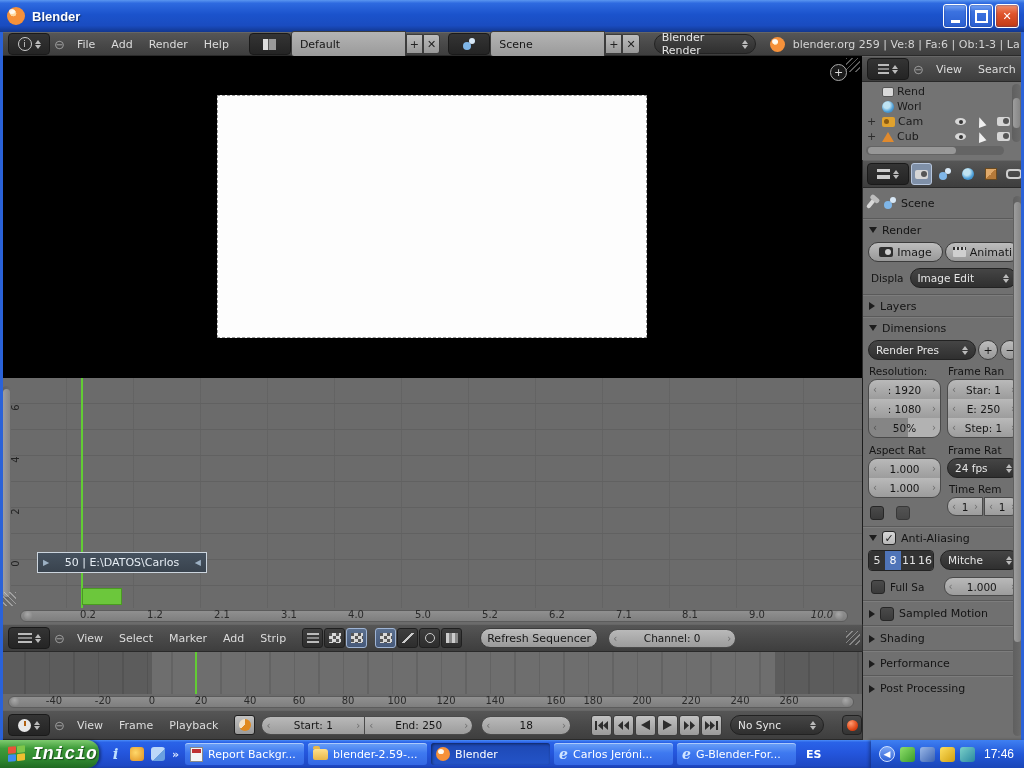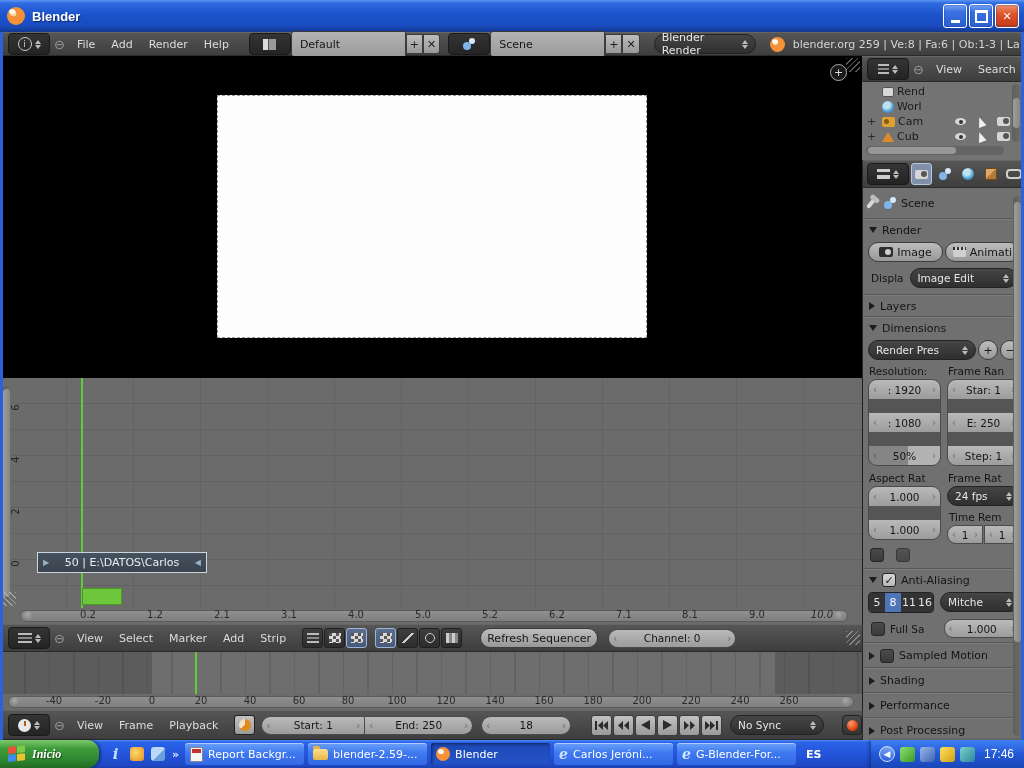--- a/index.html
+++ b/index.html
@@ -43,21 +43,21 @@
     border:1px solid #222;color:#e6e6e6;display:flex;align-items:center;justify-content:space-between;
     padding:0 7px;box-sizing:border-box;}
   .btn-light{height:20px;border-radius:10px;background:linear-gradient(180deg,#bdbdbd,#989898);
     border:1px solid #3c3c3c;color:#161616;display:flex;align-items:center;justify-content:center;
     box-sizing:border-box;padding:0 6px;}
   .nf{height:19px;background:linear-gradient(180deg,#b9b9b9,#9c9c9c);color:#161616;
     display:flex;align-items:center;box-sizing:border-box;padding:0 4px;}
   .nf::before{content:"‹";color:rgba(0,0,0,.38);font-size:10px;}
   .nf::after{content:"›";color:rgba(0,0,0,.38);font-size:10px;}
   .nf .v{flex:1;text-align:center;font-size:10.5px;}
-  .stack{border-radius:9px;overflow:hidden;border:1px solid #4a4a4a;display:flex;flex-direction:column;gap:14px;background:#555;}
+  .stack{border-radius:9px;overflow:hidden;border:1px solid #4a4a4a;display:flex;flex-direction:column;gap:0;background:#555;}
   .hatch{width:14px;height:14px;background:repeating-linear-gradient(135deg,rgba(255,255,255,.35) 0 1px,transparent 1px 4px);}
   .panelrow{display:flex;align-items:center;gap:5px;height:20px;padding:0 6px;color:#141414;}
   .tri-r{width:0;height:0;border-top:4px solid transparent;border-bottom:4px solid transparent;border-left:6px solid #1c1c1c;}
   .tri-d{width:0;height:0;border-left:4px solid transparent;border-right:4px solid transparent;border-top:6px solid #1c1c1c;}
   .sep{border-top:1px solid #5a5a5a;border-bottom:1px solid #7d7d7d;height:0;}
   .cb{width:14px;height:14px;border-radius:3px;background:linear-gradient(180deg,#4a4a4a,#3a3a3a);border:1px solid #262626;box-sizing:border-box;}
   .cb.checked{background:linear-gradient(180deg,#d8d8d8,#b8b8b8);color:#222;display:flex;align-items:center;justify-content:center;font-size:11px;font-weight:bold;}
 
   
   .topbar{left:0;top:32px;width:1024px;height:24px;}
@@ -154,22 +154,22 @@
   .recdot{width:11px;height:11px;border-radius:50%;background:radial-gradient(circle at 35% 30%,#ff9a70,#e04818 60%,#a82808);}
 
   
   .taskbar{left:0;top:740px;width:1024px;height:28px;
     background:linear-gradient(180deg,#4b8df8 0%,#2a63e8 8%,#2456dd 45%,#1e48c4 92%,#1a3fae 100%);
     display:flex;align-items:center;}
   .startbtn{height:28px;width:99px;border-radius:0 12px 12px 0;
     background:linear-gradient(180deg,#7ecb6f 0%,#3f9c3a 30%,#2f8830 70%,#1f6a22 100%);
     display:flex;align-items:center;gap:6px;padding-left:8px;box-sizing:border-box;
     box-shadow:2px 0 3px rgba(0,0,0,.4);}
-  .starttext{color:#fff;font-weight:bold;font-style:italic;font-size:12px;
-    font-family:Liberation Serif, serif;text-shadow:1px 1px 1px #1a4a1a;}
+  .starttext{color:#fff;font-weight:bold;font-style:italic;font-size:18px;
+    font-family:Liberation Mono, monospace;text-shadow:1px 1px 1px #1a4a1a;}
   .winflag{width:18px;height:16px;display:grid;grid-template-columns:8px 8px;grid-template-rows:7px 7px;gap:1px;transform:skewY(-6deg);}
   .winflag i{border-radius:1px;}
   .qlicon{width:17px;height:17px;display:flex;align-items:center;justify-content:center;margin:0 2px;}
   .taskbtn{height:22px;width:119px;border-radius:3px;margin:0 2px;display:flex;align-items:center;gap:5px;
     background:linear-gradient(180deg,#6ba1f8 0%,#3e79f0 45%,#3468e4 100%);box-shadow:inset 0 1px 0 rgba(255,255,255,.45);
     color:#fff;padding:0 5px;box-sizing:border-box;overflow:hidden;white-space:nowrap;}
   .taskbtn.active{background:linear-gradient(180deg,#1d48b4,#2454c8);box-shadow:inset 1px 1px 3px rgba(0,0,0,.5);}
   .iie{color:#cfe4ff;font-weight:bold;font-style:italic;font-size:14px;font-family:"DejaVu Serif",serif;}
   .ifolder{width:15px;height:11px;background:linear-gradient(180deg,#ffe08a,#e8b74a);border-radius:2px 3px 2px 2px;position:relative;}
   .ifolder::before{content:"";position:absolute;top:-3px;left:0;width:7px;height:3px;background:#e8b74a;border-radius:2px 2px 0 0;}
@@ -619,21 +619,21 @@
     <span class="rlabel" style="left:54px;">-40</span>
     <span class="rlabel" style="left:103px;">-20</span>
     <span class="rlabel" style="left:152px;">0</span>
     <span class="rlabel" style="left:201px;">20</span>
     <span class="rlabel" style="left:250px;">40</span>
     <span class="rlabel" style="left:299px;">60</span>
     <span class="rlabel" style="left:348px;">80</span>
     <span class="rlabel" style="left:397px;">100</span>
     <span class="rlabel" style="left:446px;">120</span>
     <span class="rlabel" style="left:495px;">140</span>
-    <span class="rlabel" style="left:544px;">160</span>
+    <span class="rlabel" style="left:556px;">160</span>
     <span class="rlabel" style="left:593px;">180</span>
     <span class="rlabel" style="left:642px;">200</span>
     <span class="rlabel" style="left:691px;">220</span>
     <span class="rlabel" style="left:740px;">240</span>
     <span class="rlabel" style="left:789px;">260</span>
   </div>
 
   <div class="abs tlhead bhead">
     <span class="edwidget">
       <span class="iclock"></span>

